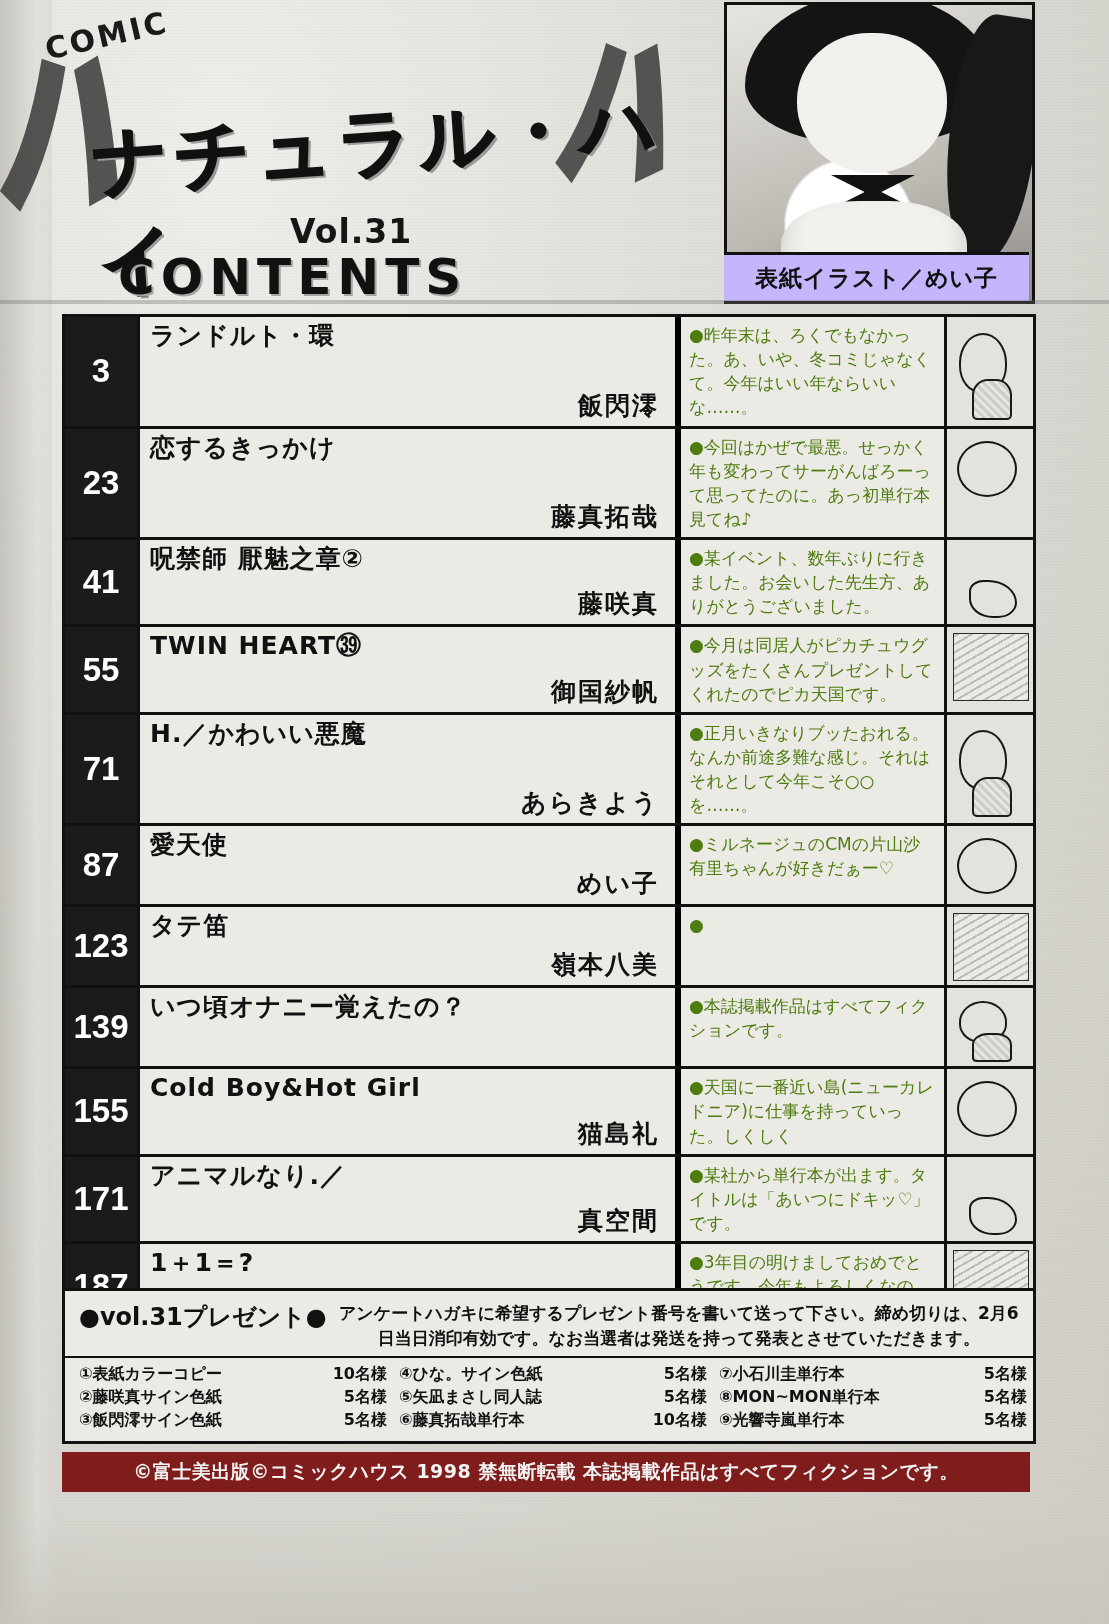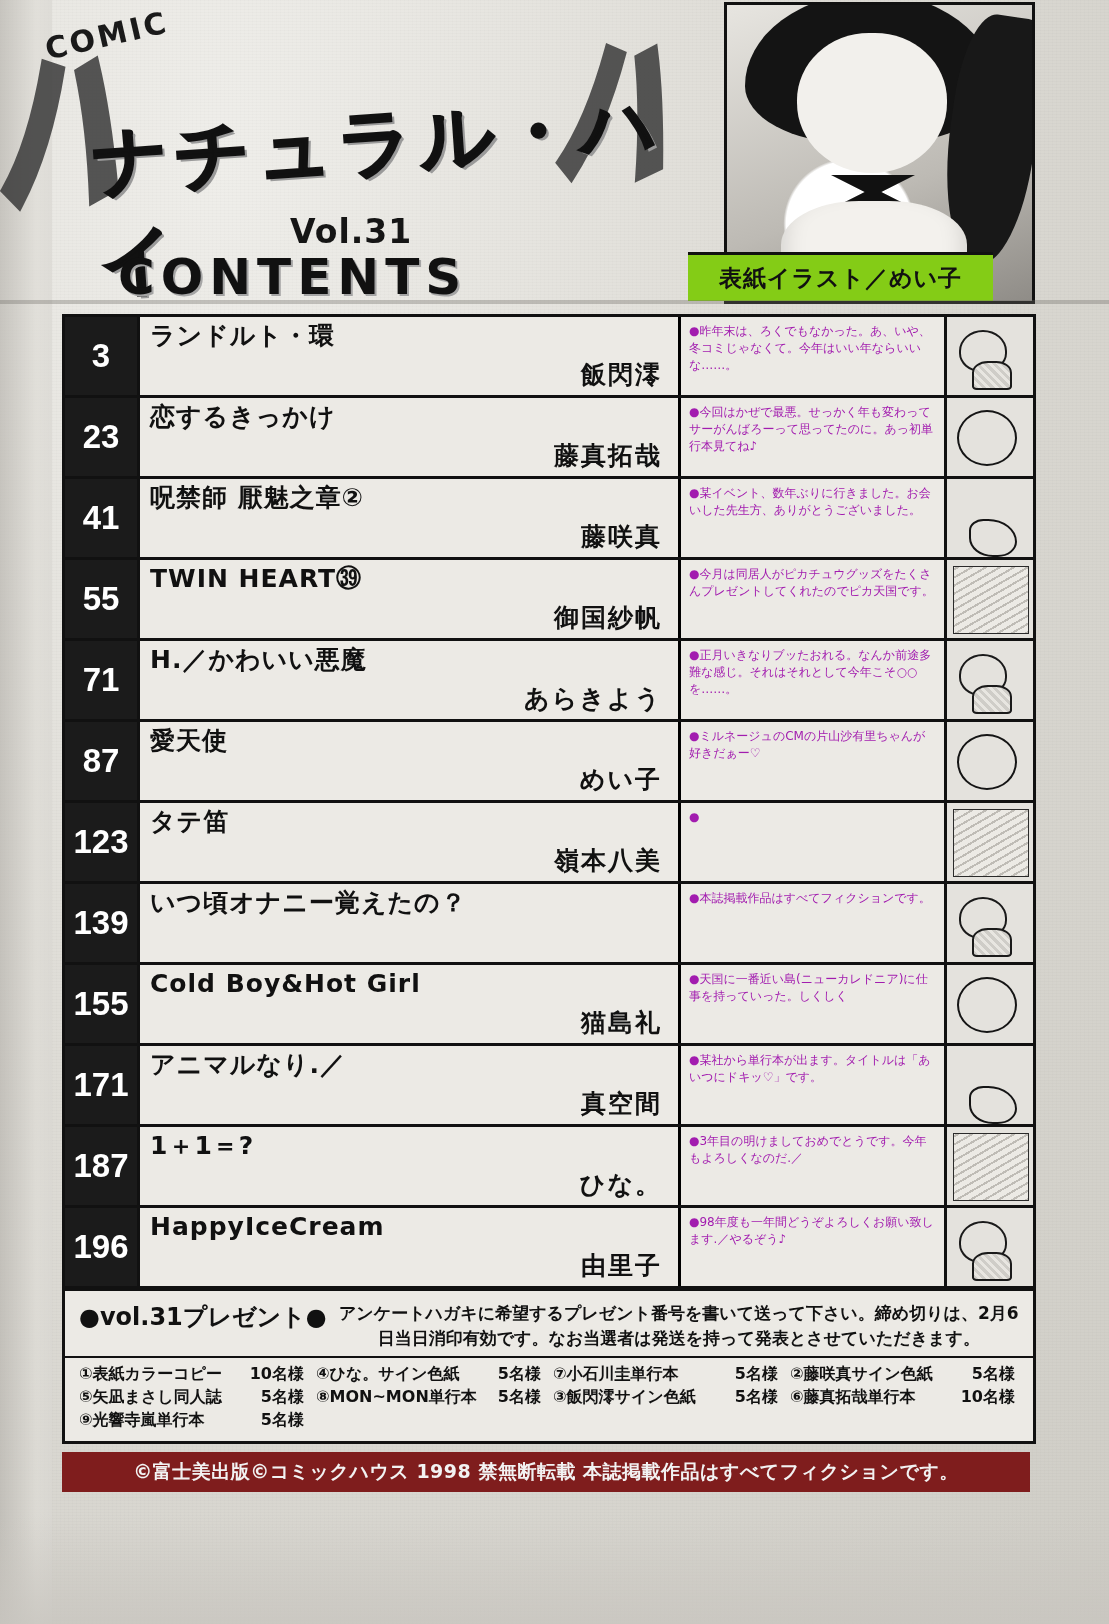--- a/index.html
+++ b/index.html
@@ -96,52 +96,52 @@
   .cover-bow{
     position:absolute;left:104px;top:170px;width:84px;height:34px;
     background:#111;clip-path:polygon(0 0,40% 50%,0 100%,100% 100%,60% 50%,100% 0);
   }
   .cover-body{
     position:absolute;left:54px;top:196px;width:186px;height:104px;
     background:#f3f1ed;border-radius:42% 42% 10% 10%;
     box-shadow:inset 0 -18px 26px rgba(0,0,0,.18);
   }
   .cover-caption{
-    position:absolute;left:688px;top:252px;width:305px;height:46px;
-    background:#84cc16;border-top:3px solid #111;
+    position:absolute;left:724px;top:252px;width:305px;height:46px;
+    background:#c4b5fd;border-top:3px solid #111;
     display:flex;align-items:center;justify-content:center;
     font-size:23px;font-weight:bold;color:#111;letter-spacing:1px;
   }
 
   
   .toc{
     position:absolute;left:62px;top:314px;width:968px;
     border:3px solid #111;border-bottom:none;background:#eceae5;
   }
   .row{display:flex;border-bottom:3px solid #111;min-height:78px;}
   .c-page{
     width:72px;background:#1b1b1b;color:#fff;
     display:flex;align-items:center;justify-content:center;
     font-size:33px;font-weight:bold;font-family:"Liberation Sans", sans-serif;
     border-right:3px solid #111;
   }
   .c-main{
     flex:1;position:relative;padding:5px 10px 4px 10px;
-    border-right:3px solid #000000;display:flex;flex-direction:column;justify-content:space-between;
+    border-right:6px solid #000000;display:flex;flex-direction:column;justify-content:space-between;
   }
   .title{
     font-size:25px;font-weight:bold;color:#111;letter-spacing:1px;line-height:1.15;
   }
   .author{
     text-align:right;font-size:25px;font-weight:bold;color:#111;letter-spacing:2px;
     padding-right:6px;
   }
   .c-comment{
     width:247px;border-right:3px solid #111;
-    padding:6px 8px;font-size:12px;line-height:1.42;color:#a21caf;
+    padding:6px 8px;font-size:17px;line-height:1.42;color:#4d7c0f;
     font-family:"DejaVu Sans", sans-serif;
   }
   .c-thumb{
     width:86px;position:relative;background:#e4e2dd;overflow:hidden;
   }
   .t-a{position:absolute;inset:6px;}
   .t-a::before{
     content:"";position:absolute;left:8%;top:10%;width:60%;height:58%;
     border:2px solid #1a1a1a;border-radius:50% 50% 45% 45%;
   }
@@ -165,22 +165,22 @@
     display:flex;align-items:flex-start;gap:10px;
     padding:10px 12px 6px 14px;border-bottom:2px solid #111;text-align:center;
   }
   .present-title{
     font-size:24px;font-weight:bold;color:#111;white-space:nowrap;
   }
   .present-note{
     font-size:17px;line-height:1.45;color:#111;font-weight:bold;
   }
   .present-grid{
-    display:grid;grid-template-columns:repeat(4,1fr);
-    padding:6px 18px 8px 14px;gap:2px 12px;
+    display:grid;grid-template-columns:repeat(3,1fr);
+    padding:6px 6px 8px 14px;gap:2px 12px;
   }
   .pg-item{display:flex;justify-content:space-between;font-size:16px;font-weight:bold;color:#111;}
   .pg-item .nm{white-space:nowrap;}
 
   
   .footer{
     position:absolute;left:62px;top:1452px;width:968px;height:40px;
     background:#7f1d1d;color:#f2f2f2;
     display:flex;align-items:center;justify-content:center;
     font-size:19px;font-weight:bold;letter-spacing:.5px;

